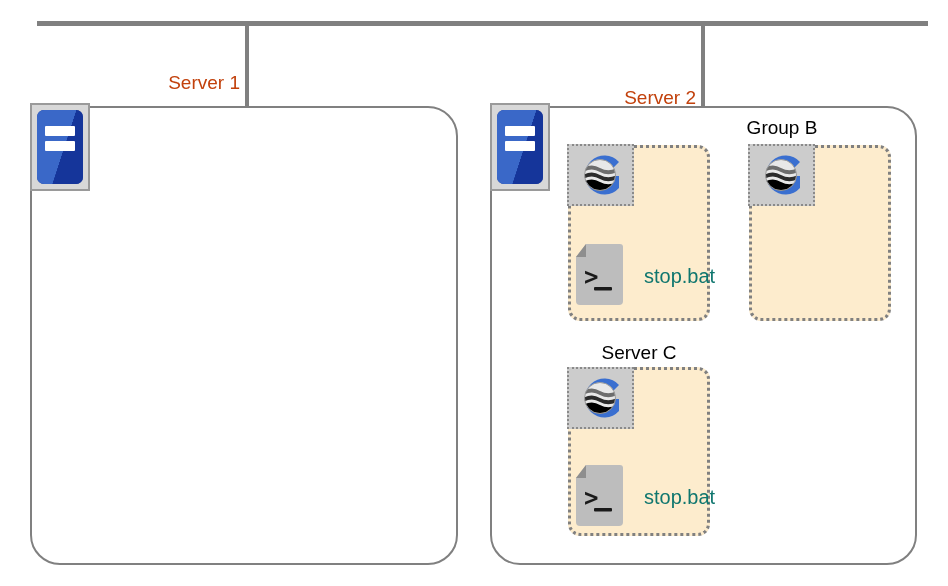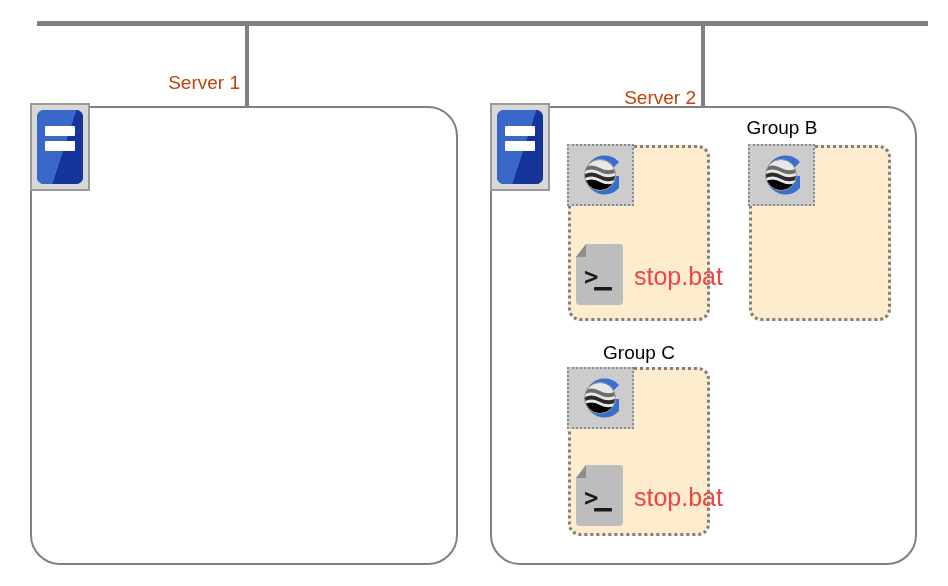--- a/index.html
+++ b/index.html
@@ -103,23 +103,23 @@
   .globe-tile svg { display: block; }
 
   
   .file-item {
     position: absolute;
     display: flex;
     align-items: center;
   }
   .file-icon { width: 52px; height: 66px; display: block; }
   .file-label {
-    font-size: 25px;
-    color: #ef4444;
-    margin-left: 10px;
+    font-size: 20px;
+    color: #0f766e;
+    margin-left: 20px;
     white-space: nowrap;
   }
 </style>
 </head>
 <body>
 
 <div id="canvas">
 
   <div class="bus-line" style="left:37px; top:21px; width:891px; height:5px;"></div>
   <div class="bus-line" style="left:245px; top:24px; width:4px; height:82px;"></div>
@@ -193,21 +193,21 @@
       <circle cx="27" cy="26" r="15.5" fill="#e8e8e8"></circle>
       <g clip-path="url(#sphereClipB)">
         <path d="M10 19 q9 -5 17 0 q9 5 19 -1 l0 4 q-10 6 -19 1 q-8 -5 -17 0 Z" fill="#6d6d6d"></path>
         <path d="M10 26 q9 -5 17 0 q9 5 19 -1 l0 4 q-10 6 -19 1 q-8 -5 -17 0 Z" fill="#2b2b2b"></path>
         <path d="M10 33 q9 -5 17 0 q9 5 19 -1 l0 12 l-36 0 Z" fill="#000000"></path>
       </g>
       <circle cx="27" cy="26" r="15.5" fill="none" stroke="#9a9a9a" stroke-width="1"></circle>
     </svg>
   </div>
 
-  <div class="group-label" style="left:568px; top:342px; width:142px;">Group C</div>
+  <div class="group-label" style="left:568px; top:342px; width:142px;">Server C</div>
 
   <div class="group-box" style="left:568px; top:367px; width:142px; height:169px;"></div>
 
   <div class="globe-tile" style="left:567px; top:367px;">
     <svg width="56" height="52" viewBox="0 0 56 52">
       <defs>
         <clipPath id="sphereClipC">
             <circle cx="27" cy="26" r="15.5"></circle>
           </clipPath>
       </defs>

